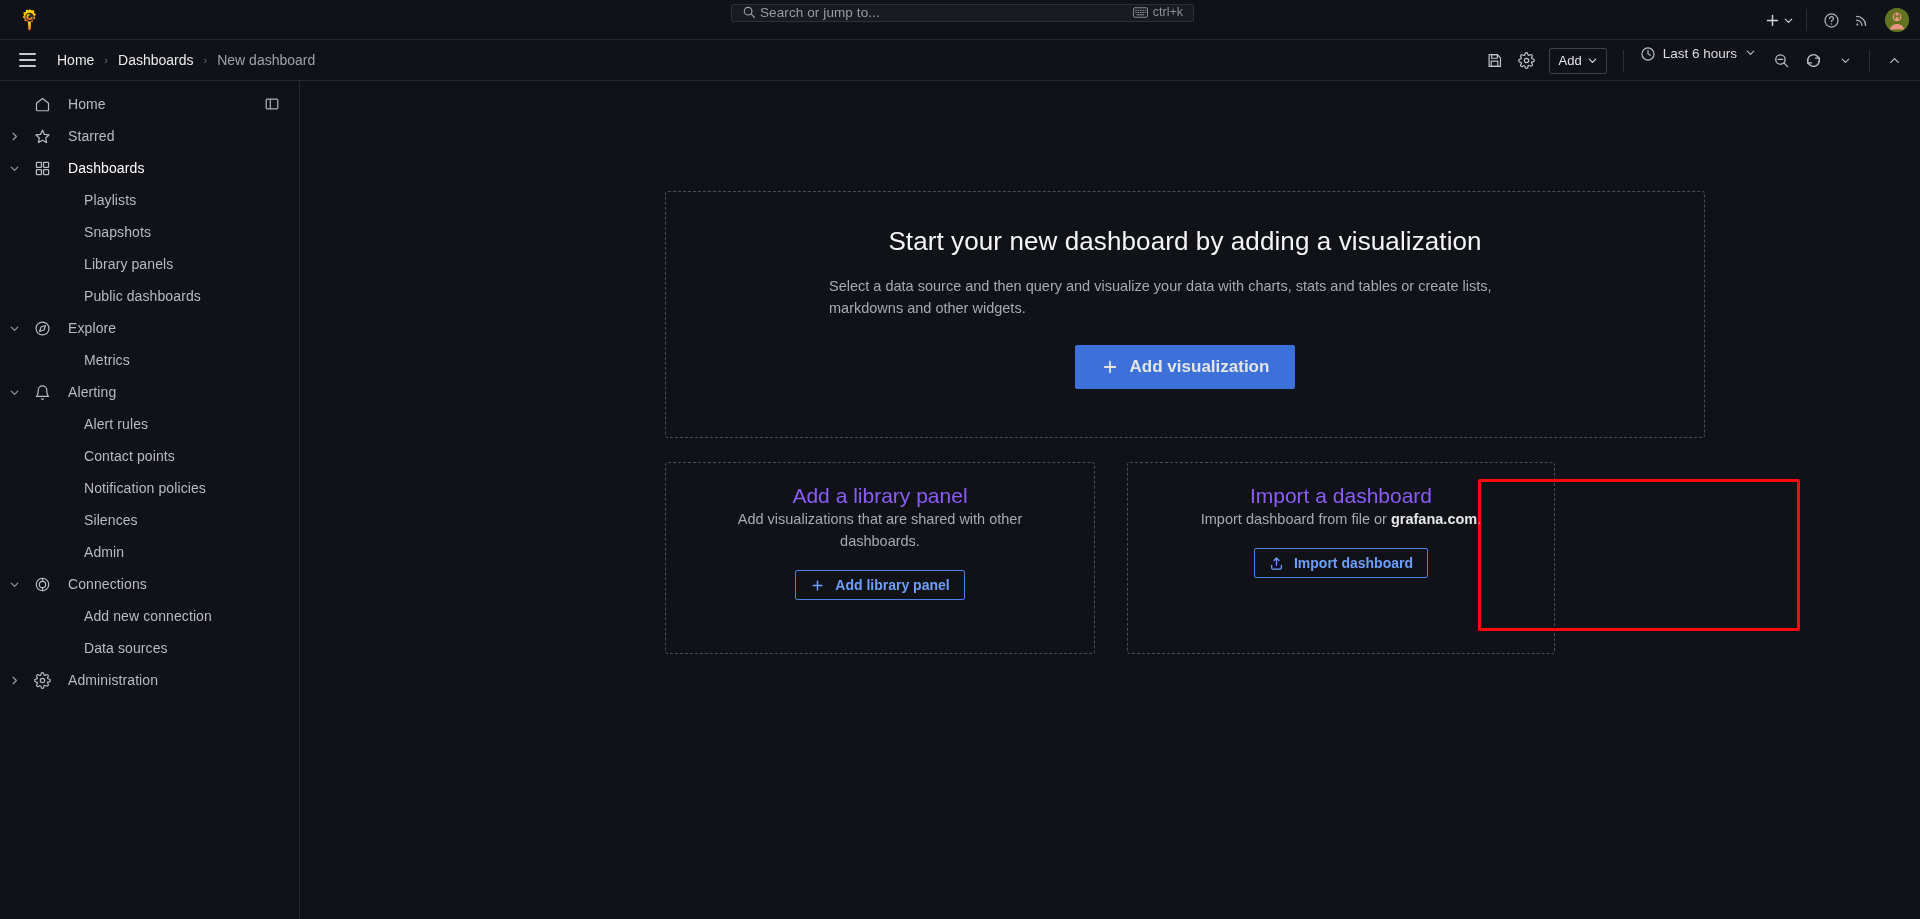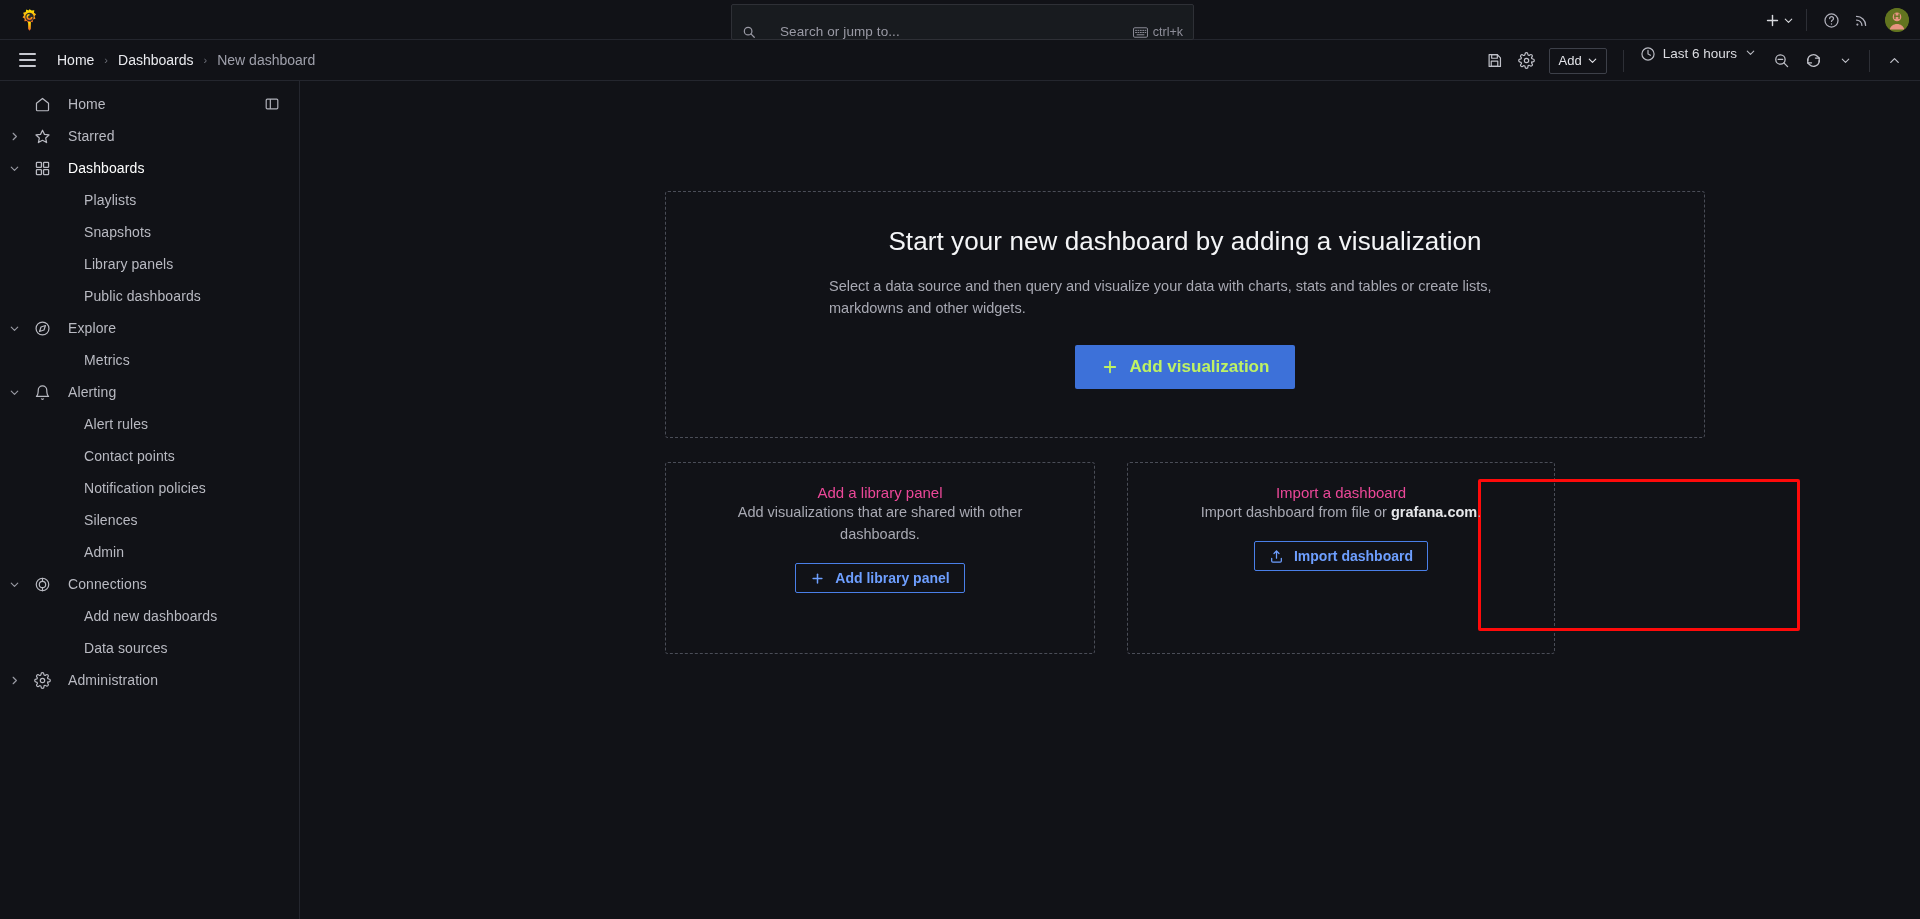--- a/index.html
+++ b/index.html
@@ -20,27 +20,27 @@
     display: flex; align-items: center;
   }
   .brand {
     width: 59px; height: 40px;
     display: flex; align-items: center; justify-content: center;
   }
   .topbar-spacer { flex: 1; }
 
   .search-box {
     position: absolute; left: 731px; top: 4px;
-    width: 463px; height: 36px;
+    width: 463px; height: 18px;
     background: #181b1f;
     border: 1px solid #2e3036;
     border-radius: 2px;
-    display: flex; align-items: flex-end;
+    display: flex; align-items: flex-start;
     padding: 0 10px;
-    gap: 24px;
+    gap: 4px;
     cursor: pointer;
   }
   .search-box .ph {
     flex: 1; color: #9a9aa5; font-size: 13.5px; letter-spacing: .1px;
   }
   .kbd-hint {
     display: flex; align-items: center; gap: 5px;
     color: #8e8e99; font-size: 12.5px;
   }
 
@@ -172,35 +172,35 @@
     color: #f4f5f7; letter-spacing: .1px;
   }
   .hero-sub {
     margin-top: 18px; width: 712px; text-align: left;
     font-size: 14.5px; line-height: 22px; color: #a8a9b3;
   }
   .btn-primary {
     margin-top: 26px;
     display: inline-flex; align-items: center; justify-content: center; gap: 11px;
     height: 44px; padding: 0 26px;
-    background: #3d71d9; color: #bef264;
+    background: #3d71d9; color: #e5e5e5;
     border: none; border-radius: 2px; cursor: pointer;
     font-size: 17px; font-weight: 600;
     font-family: "Liberation Sans", sans-serif;
   }
 
   .card-lib { left: 364px; top: 381px; width: 430px; height: 192px; }
   .card-imp { left: 826px; top: 381px; width: 428px; height: 192px; }
   .card-inner {
     width: 100%; height: 100%;
     display: flex; flex-direction: column; align-items: center;
   }
   .card-title {
     margin-top: 21px;
-    font-size: 15px; font-weight: 500; color: #ec4899;
+    font-size: 21px; font-weight: 500; color: #8b5cf6;
   }
   .card-sub {
     width: 332px; text-align: center;
     font-size: 14.5px; line-height: 22px; color: #a8a9b3;
   }
   .card-sub .lnk { color: #e6e7ea; font-weight: 700; cursor: pointer; }
   .btn-outline {
     margin-top: 18px;
     display: inline-flex; align-items: center; justify-content: flex-start; gap: 10px;
     height: 30px; padding: 0 14px;
@@ -497,21 +497,21 @@
         <span class="nav-icon">
           <svg width="17" height="17" viewBox="0 0 24 24" fill="none" stroke="currentColor" stroke-width="1.7">
             <circle cx="12" cy="12" r="8.8"></circle>
             <circle cx="12" cy="12" r="4.5"></circle>
             <path d="M12 3.2v4.3M12 16.5v4.3" stroke-linecap="round"></path>
           </svg>
         </span>
         <span class="nav-label">Connections</span>
       </div>
       <div class="nav-row child">
-        <span class="nav-label">Add new dashboards</span>
+        <span class="nav-label">Add new connection</span>
       </div>
       <div class="nav-row child">
         <span class="nav-label">Data sources</span>
       </div>
       <div class="nav-row">
         <span class="chev">
           <svg width="13" height="13" viewBox="0 0 24 24" fill="none" stroke="currentColor" stroke-width="2.1" stroke-linecap="round" stroke-linejoin="round">
             <polyline points="9.5 6 15.5 12 9.5 18"></polyline>
           </svg>
         </span>

